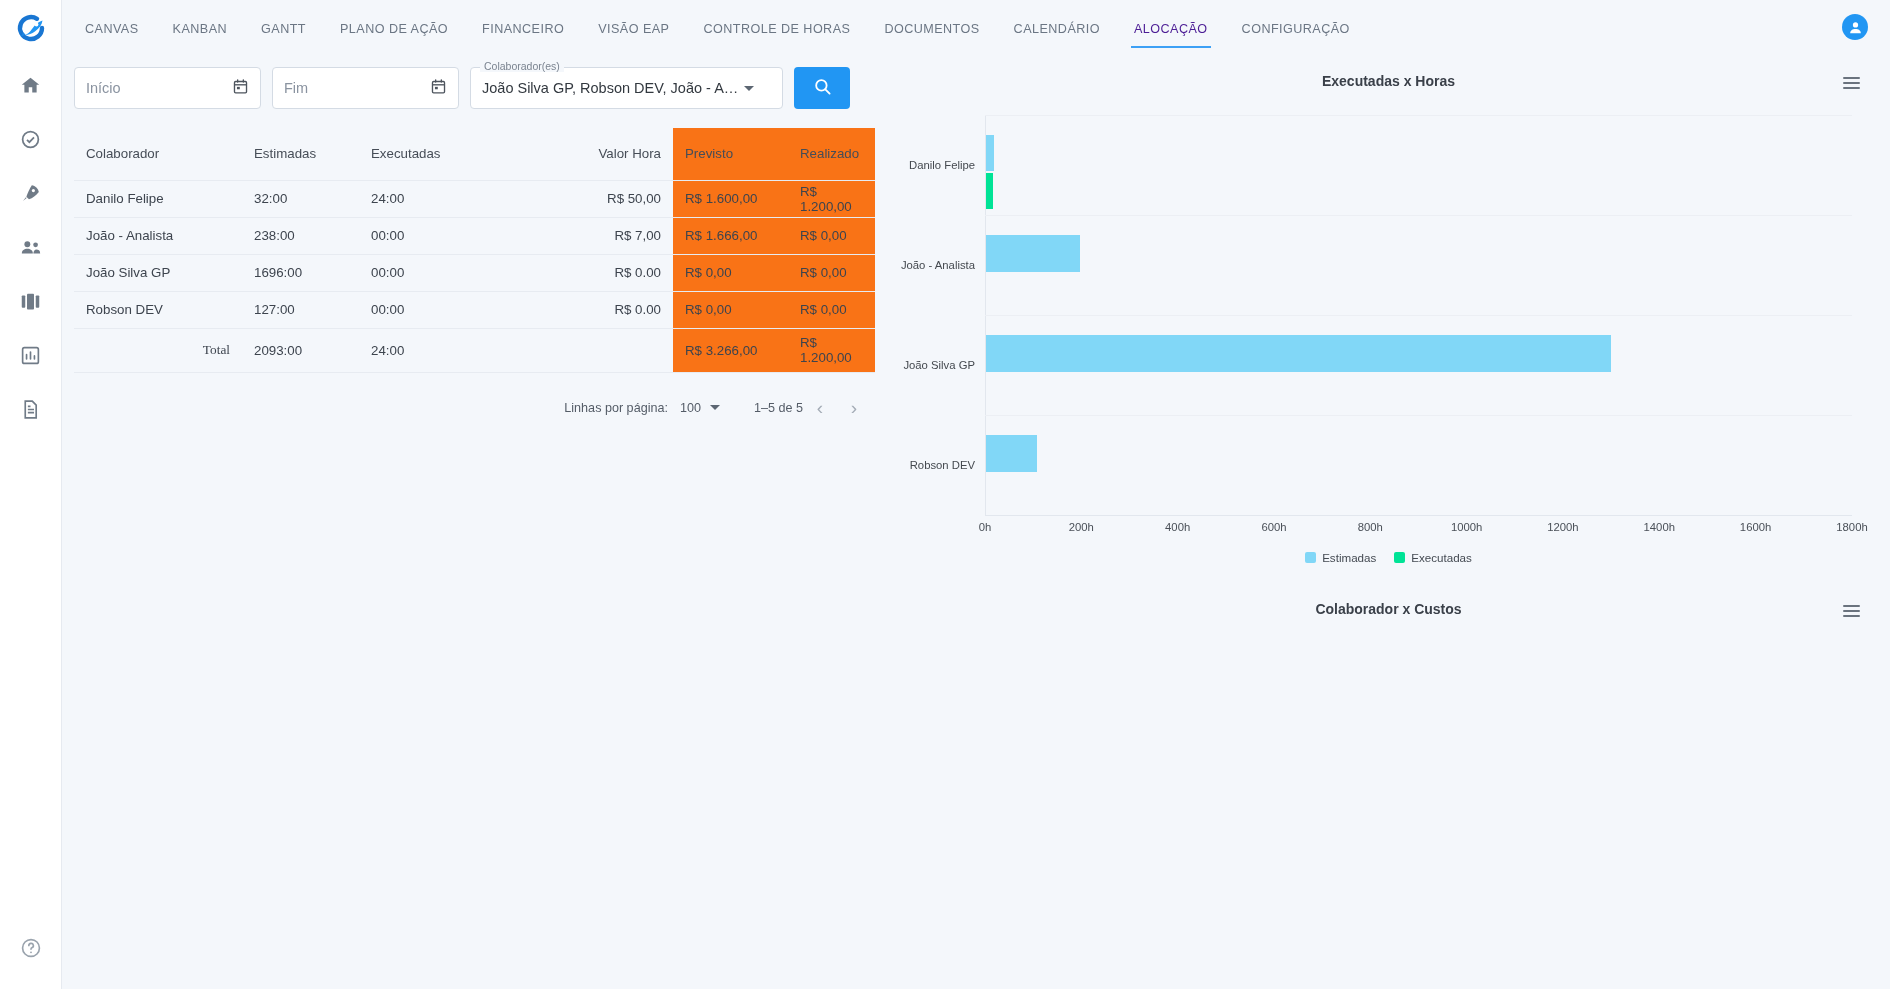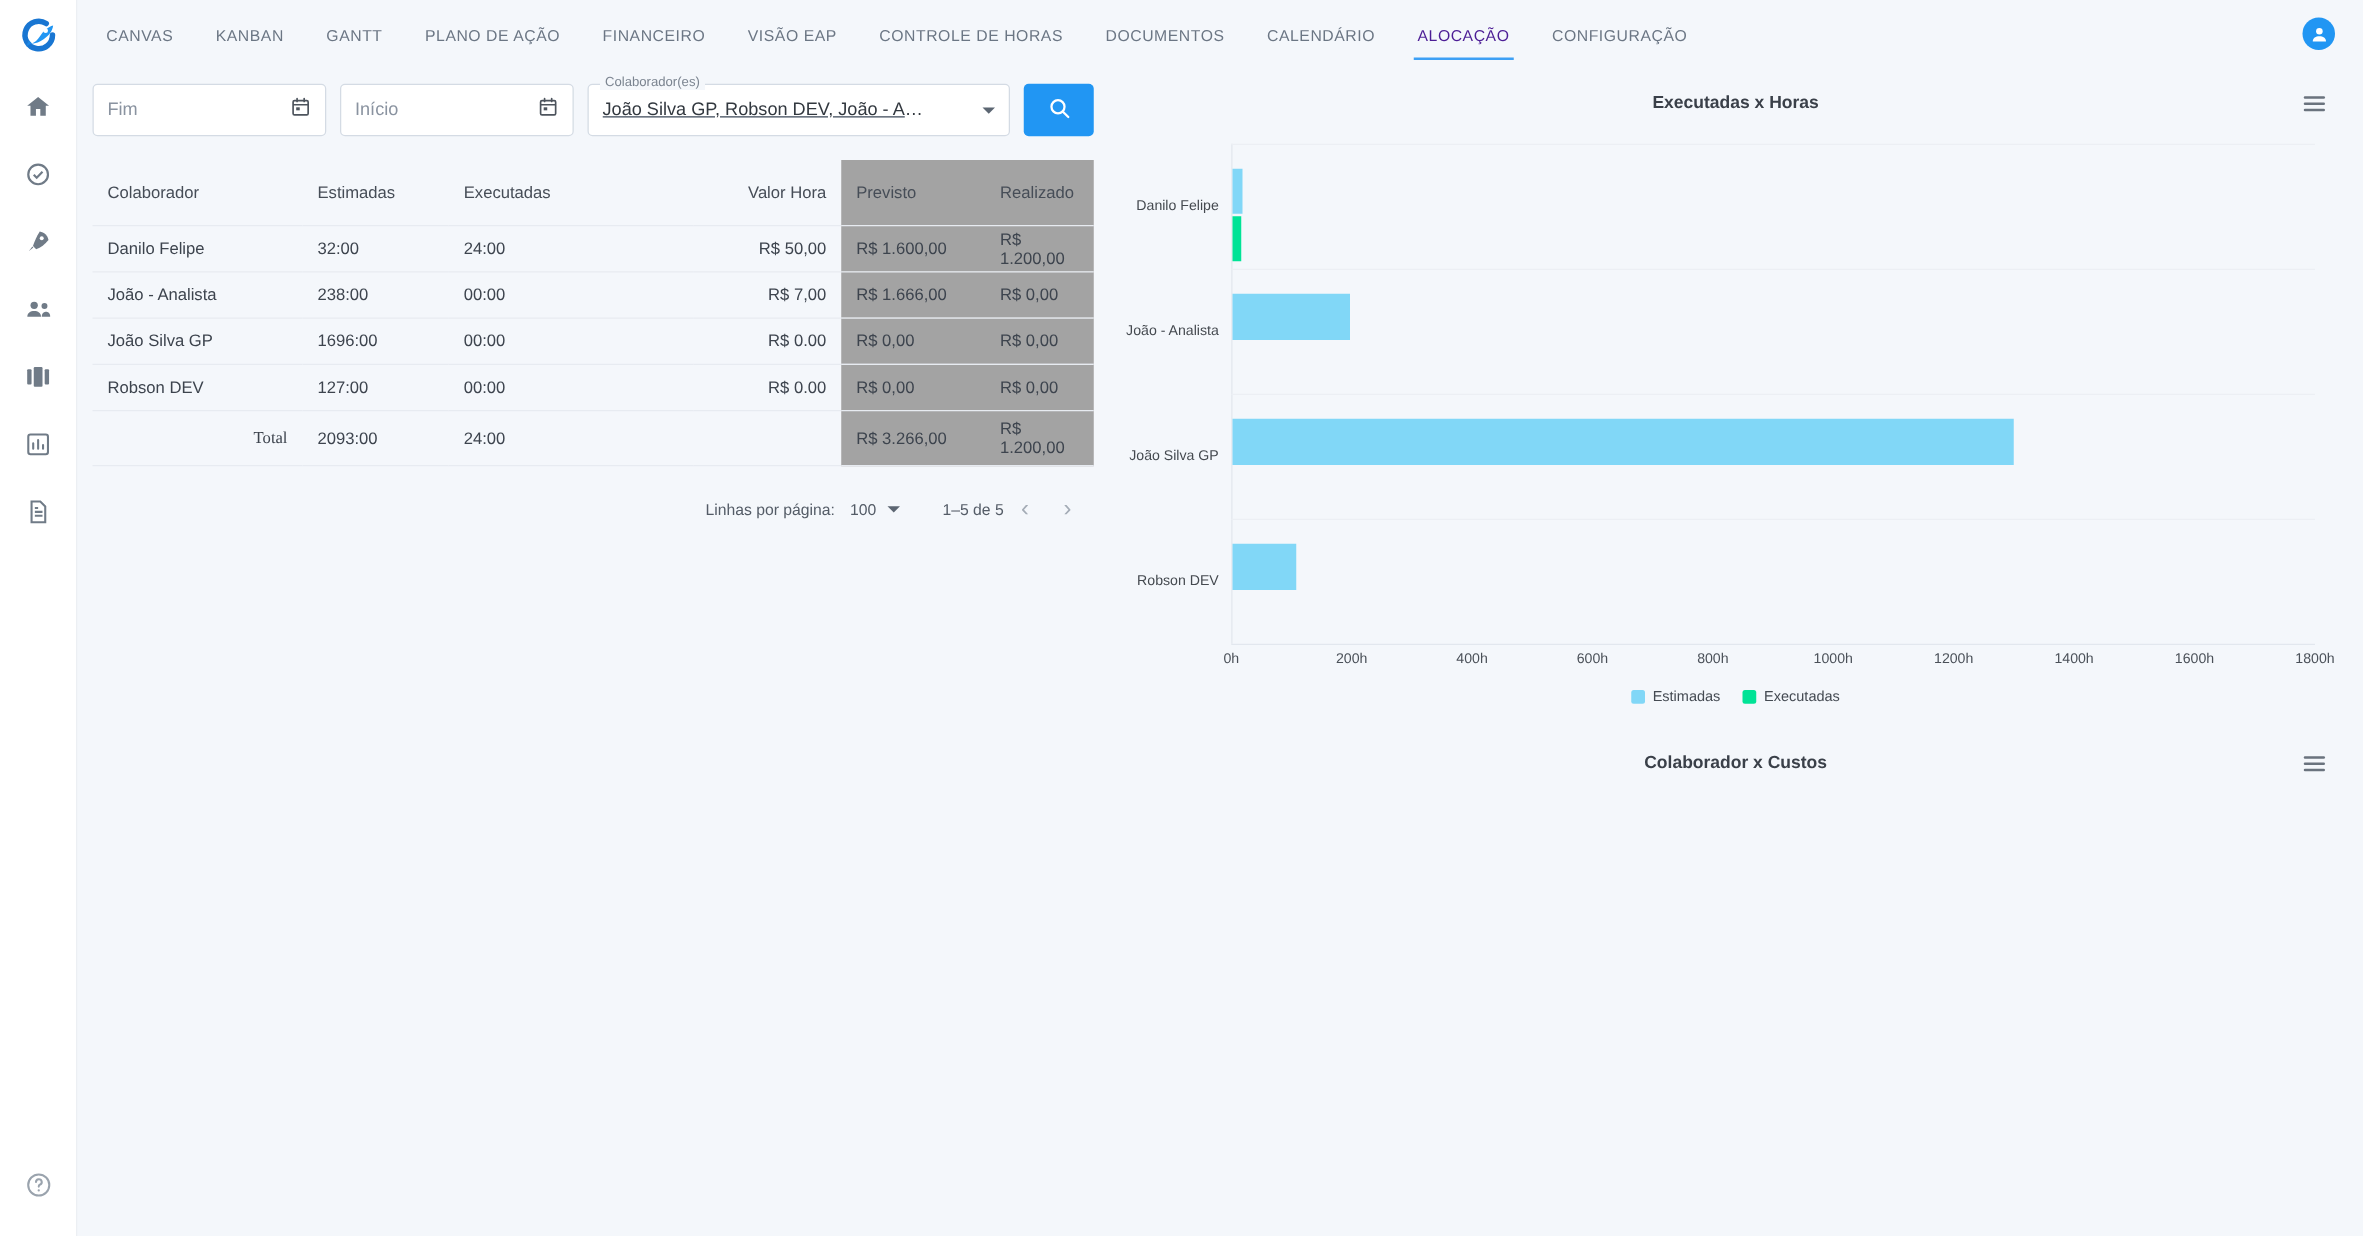--- a/index.html
+++ b/index.html
@@ -50,21 +50,21 @@
   .content { display:flex; width:100%; height:860px; }
   .col-left { width:825px; flex:0 0 825px; padding:18px 12px 0 12px; }
   .col-right { flex:1 1 auto; padding-top:8px; }
 
   
   .filters { display:flex; align-items:center; gap:11px; }
   .fld { position:relative; height:42px; background:#ffffff; border:1px solid #d4dbe4; border-radius:4px;
          display:flex; align-items:center; padding:0 11px; }
   .fld.date { width:187px; justify-content:space-between; }
   .fld .ph { font-size:14.5px; color:#8a93a0; }
-  .fld.sel { width:338px; position:relative; justify-content:space-between;text-decoration:underline; }
+  .fld.sel { width:313px; position:relative; justify-content:flex-start; }
   .fld.sel .val { font-size:14.5px; color:#32383f; white-space:nowrap; overflow:hidden;
                   text-overflow:ellipsis; max-width:262px; }
   .sel-legend { position:absolute; top:-8px; left:9px; background:#f4f7fb; padding:0 4px;
                 font-size:10.5px; color:#7b8490; }
   .caret { width:0; height:0; border-left:5px solid transparent; border-right:5px solid transparent;
            border-top:5px solid #5c6672; }
   .search-btn { width:56px; height:42px; background:#2196f3; border-radius:4px; border:none;
                 display:flex; align-items:center; justify-content:center; cursor:pointer; }
 
   
@@ -74,21 +74,21 @@
       padding:0 12px; height:37px; vertical-align:middle; text-align:left; }
   table.alloc thead th { color:#464d57; height:52px; }
   table.alloc tbody tr { border-top:1px solid #e7ebf1; }
   table.alloc tbody tr.total-row td { height:44px; }
   .c-nome { width:168px; }
   .c-est  { width:117px; }
   .c-exec { width:196px; }
   .c-vh   { width:118px; text-align:right !important; }
   .c-prev { width:115px; }
   .c-real { width:auto; }
-  .tint { background:#a3a3a3; }
+  .tint { background:#f97316; }
   .tot-lbl { text-align:right !important; font-weight:700; color:#2f353d;font-family:Liberation Serif, serif; }
   .tbl-bottom-line { border-top:1px solid #e7ebf1; }
 
   
   .pager { display:flex; align-items:center; justify-content:flex-end; gap:0; padding:18px 4px 0 0;
            font-size:12.6px; color:#545c67; }
   .pager .lbl { margin-right:12px; }
   .pager .ppv { display:flex; align-items:center; gap:9px; cursor:pointer; margin-right:34px; }
   .pager .range { }
   .pg-arrow { width:34px; height:34px; display:flex; align-items:center; justify-content:center;
@@ -224,32 +224,32 @@
       <div class="tab active">ALOCAÇÃO</div>
       <div class="tab">CONFIGURAÇÃO</div>
     </div>
 
     <div class="content">
 
       <div class="col-left">
 
         <div class="filters">
           <div class="fld date">
-            <span class="ph">Fim</span>
+            <span class="ph">Início</span>
             <span>
               <svg width="17" height="17" viewBox="0 0 24 24" fill="none" stroke="#4d545d" stroke-width="1.9">
                 <rect x="3.5" y="5" width="17" height="16" rx="1.6"></rect>
                   <path d="M3.5 9.6h17"></path>
                 <path d="M8 2.6v3.2M16 2.6v3.2" stroke-linecap="round"></path>
                 <rect x="7" y="12.5" width="4" height="3.4" fill="#4d545d" stroke="none"></rect>
                 </svg>
             </span>
           </div>
           <div class="fld date">
-            <span class="ph">Início</span>
+            <span class="ph">Fim</span>
             <span>
               <svg width="17" height="17" viewBox="0 0 24 24" fill="none" stroke="#4d545d" stroke-width="1.9">
                 <rect x="3.5" y="5" width="17" height="16" rx="1.6"></rect>
                   <path d="M3.5 9.6h17"></path>
                 <path d="M8 2.6v3.2M16 2.6v3.2" stroke-linecap="round"></path>
                 <rect x="7" y="12.5" width="4" height="3.4" fill="#4d545d" stroke="none"></rect>
                 </svg>
             </span>
           </div>
           <div class="fld sel">

